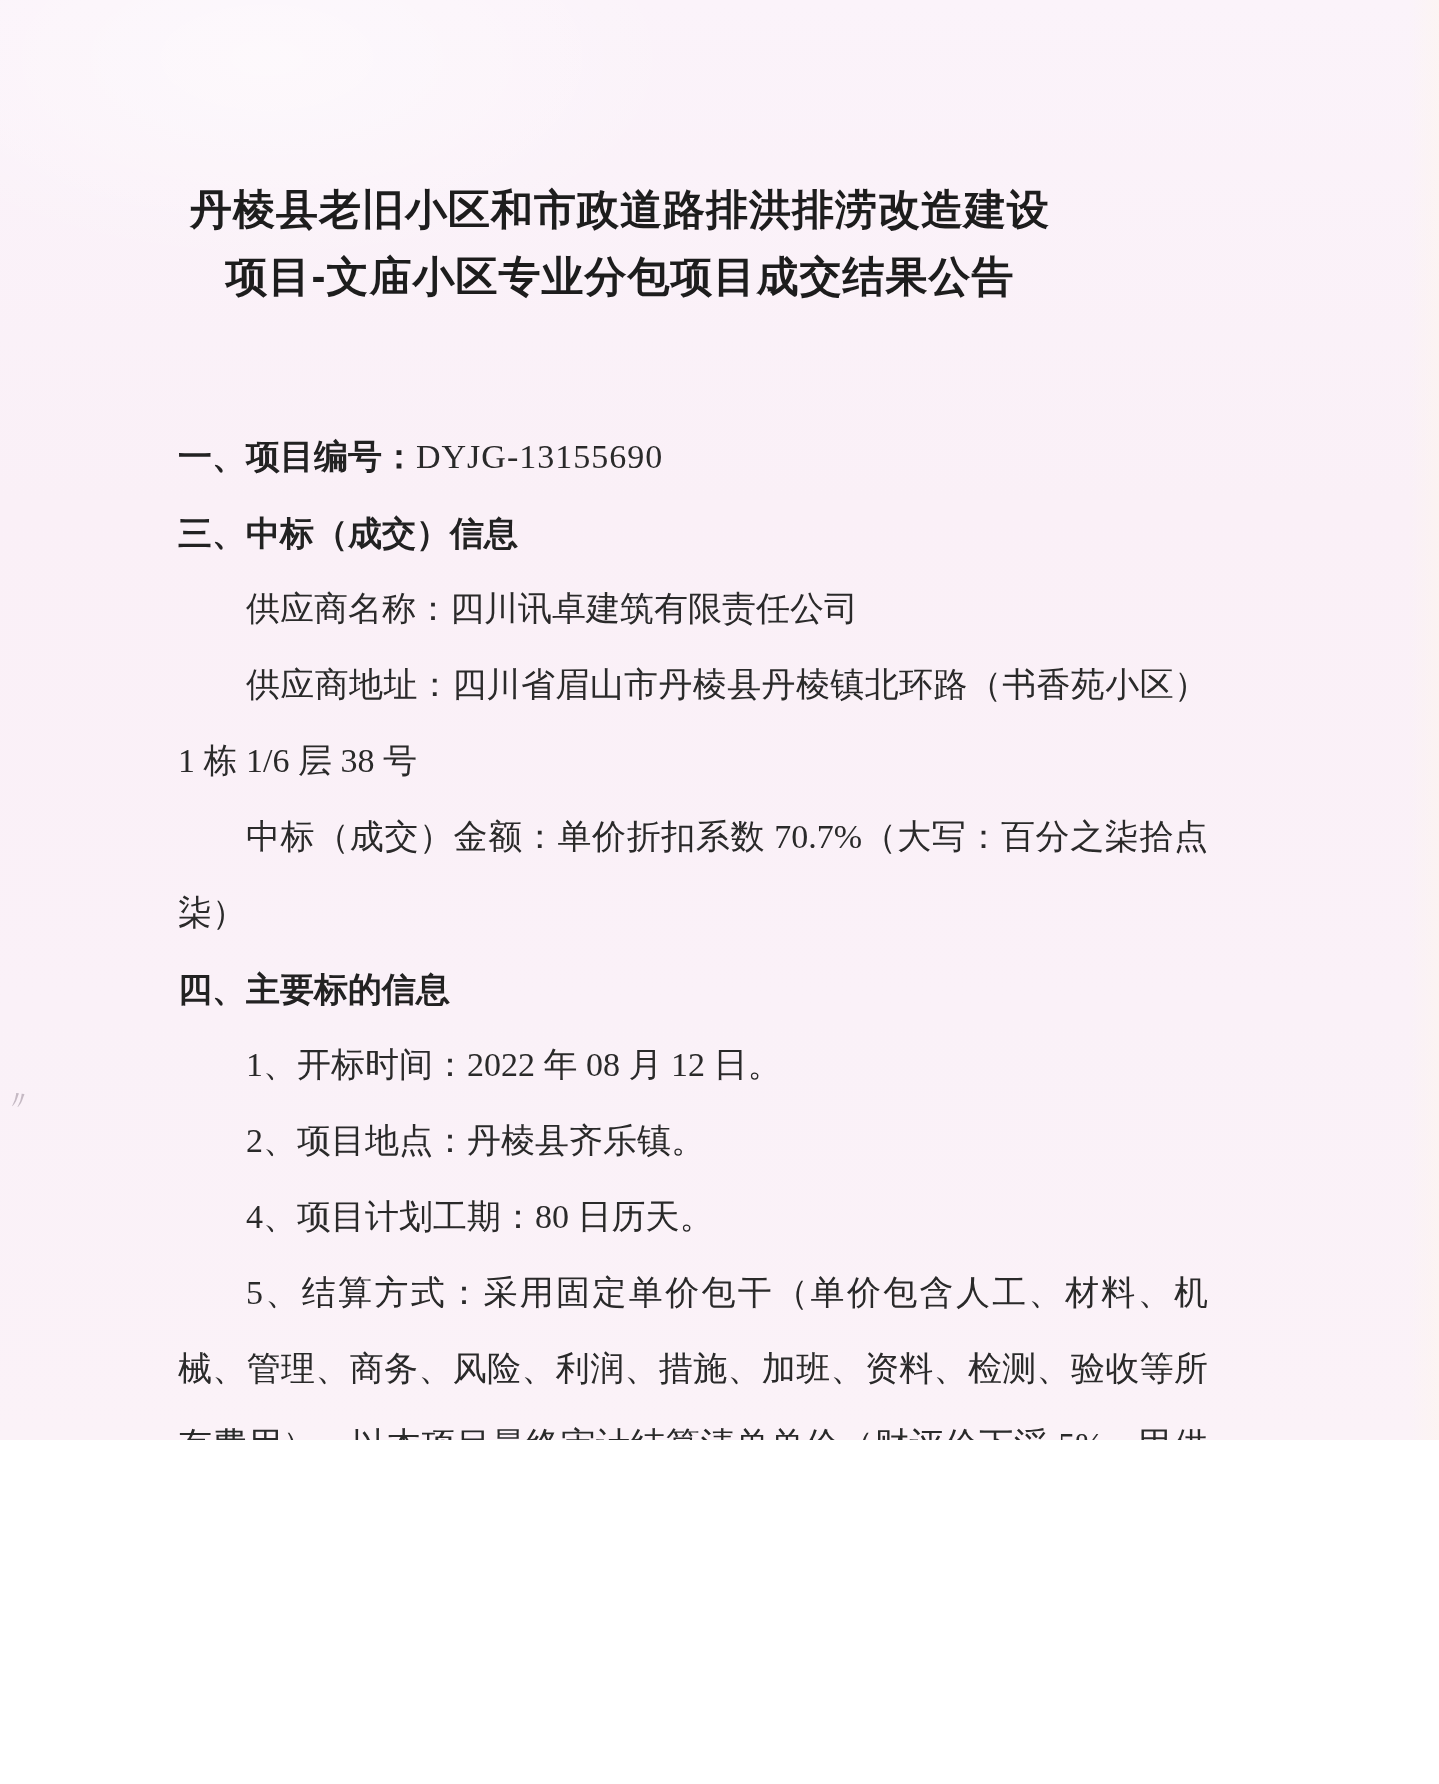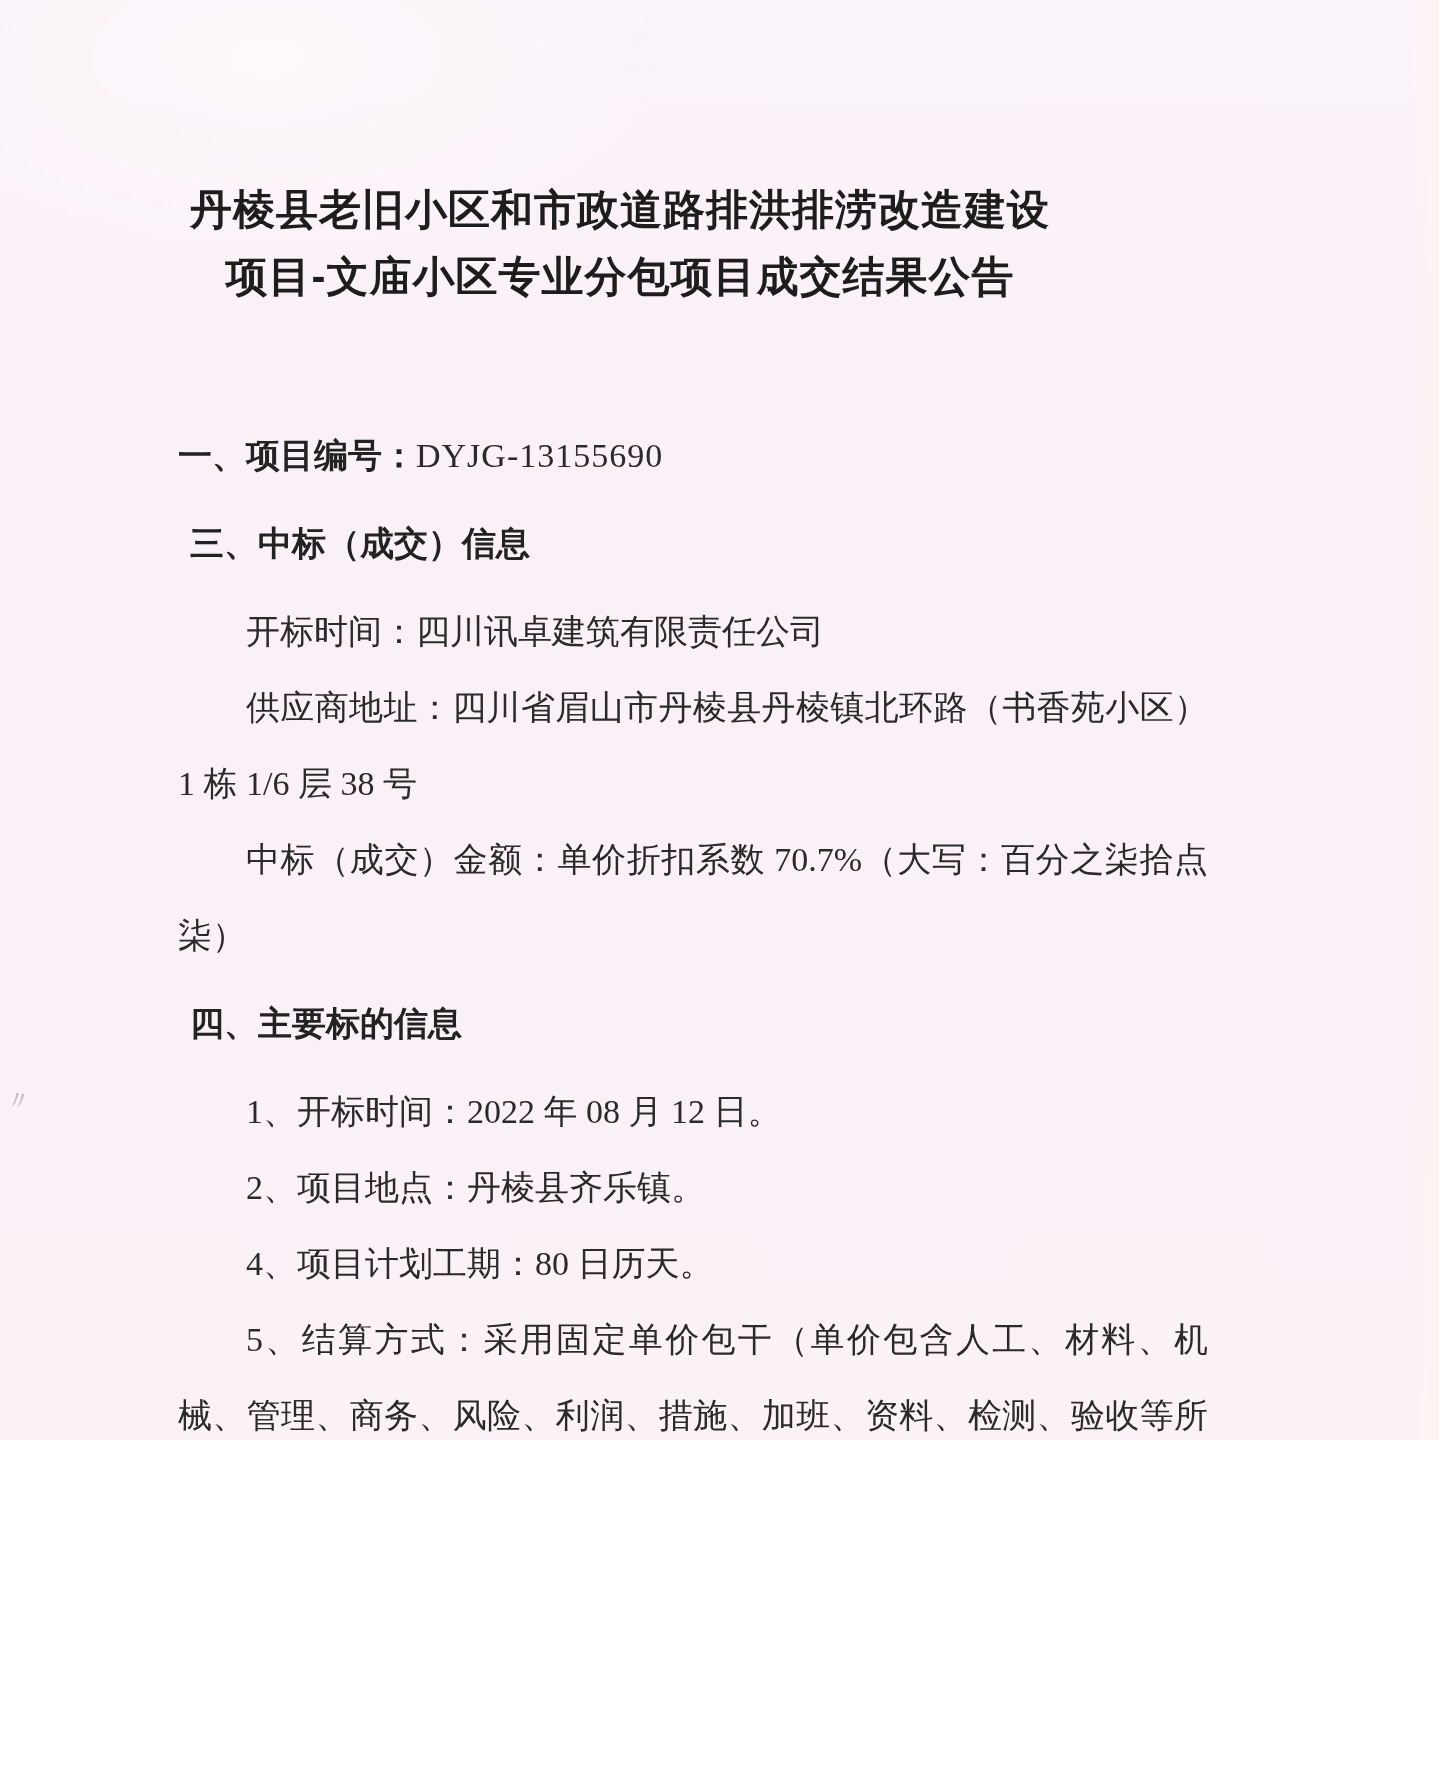--- a/index.html
+++ b/index.html
@@ -50,26 +50,26 @@
     line-height: 76px;
     text-align: justify;
   }
   .para {
     margin: 0;
   }
   .para.indent {
     text-indent: 68px;
   }
   .para b, .heading {
-    font-family: Liberation Serif, serif;
+    font-family: Liberation Sans, sans-serif;
     font-weight: 700;
     color: #222222;
   }
   .heading {
-    margin: 12px;
+    margin: 0;
   }
   .latin {
     letter-spacing: 1px;
   }
   .artifact {
     position: absolute;
     left: 4px;
     top: 1082px;
     font-size: 28px;
     color: rgba(110, 95, 110, 0.38);
@@ -86,21 +86,21 @@
     <span class="title-line">项目-文庙小区专业分包项目成交结果公告</span>
   </h1>
 
   <div class="doc">
 
     <p class="para"><b>一、项目编号：</b><span class="latin">DYJG-13155690</span></p>
 
 
     <p class="para heading">三、中标（成交）信息</p>
 
-    <p class="para indent">开标时间：四川讯卓建筑有限责任公司</p>
+    <p class="para indent">供应商名称：四川讯卓建筑有限责任公司</p>
 
     <p class="para indent">供应商地址：四川省眉山市丹棱县丹棱镇北环路（书香苑小区）1 栋 1/6 层 38 号</p>
 
     <p class="para indent">中标（成交）金额：单价折扣系数 70.7%（大写：百分之柒拾点柒）</p>
 
     <p class="para heading">四、主要标的信息</p>
 
     <p class="para indent">1、开标时间：2022 年 08 月 12 日。</p>
 
     <p class="para indent">2、项目地点：丹棱县齐乐镇。</p>

